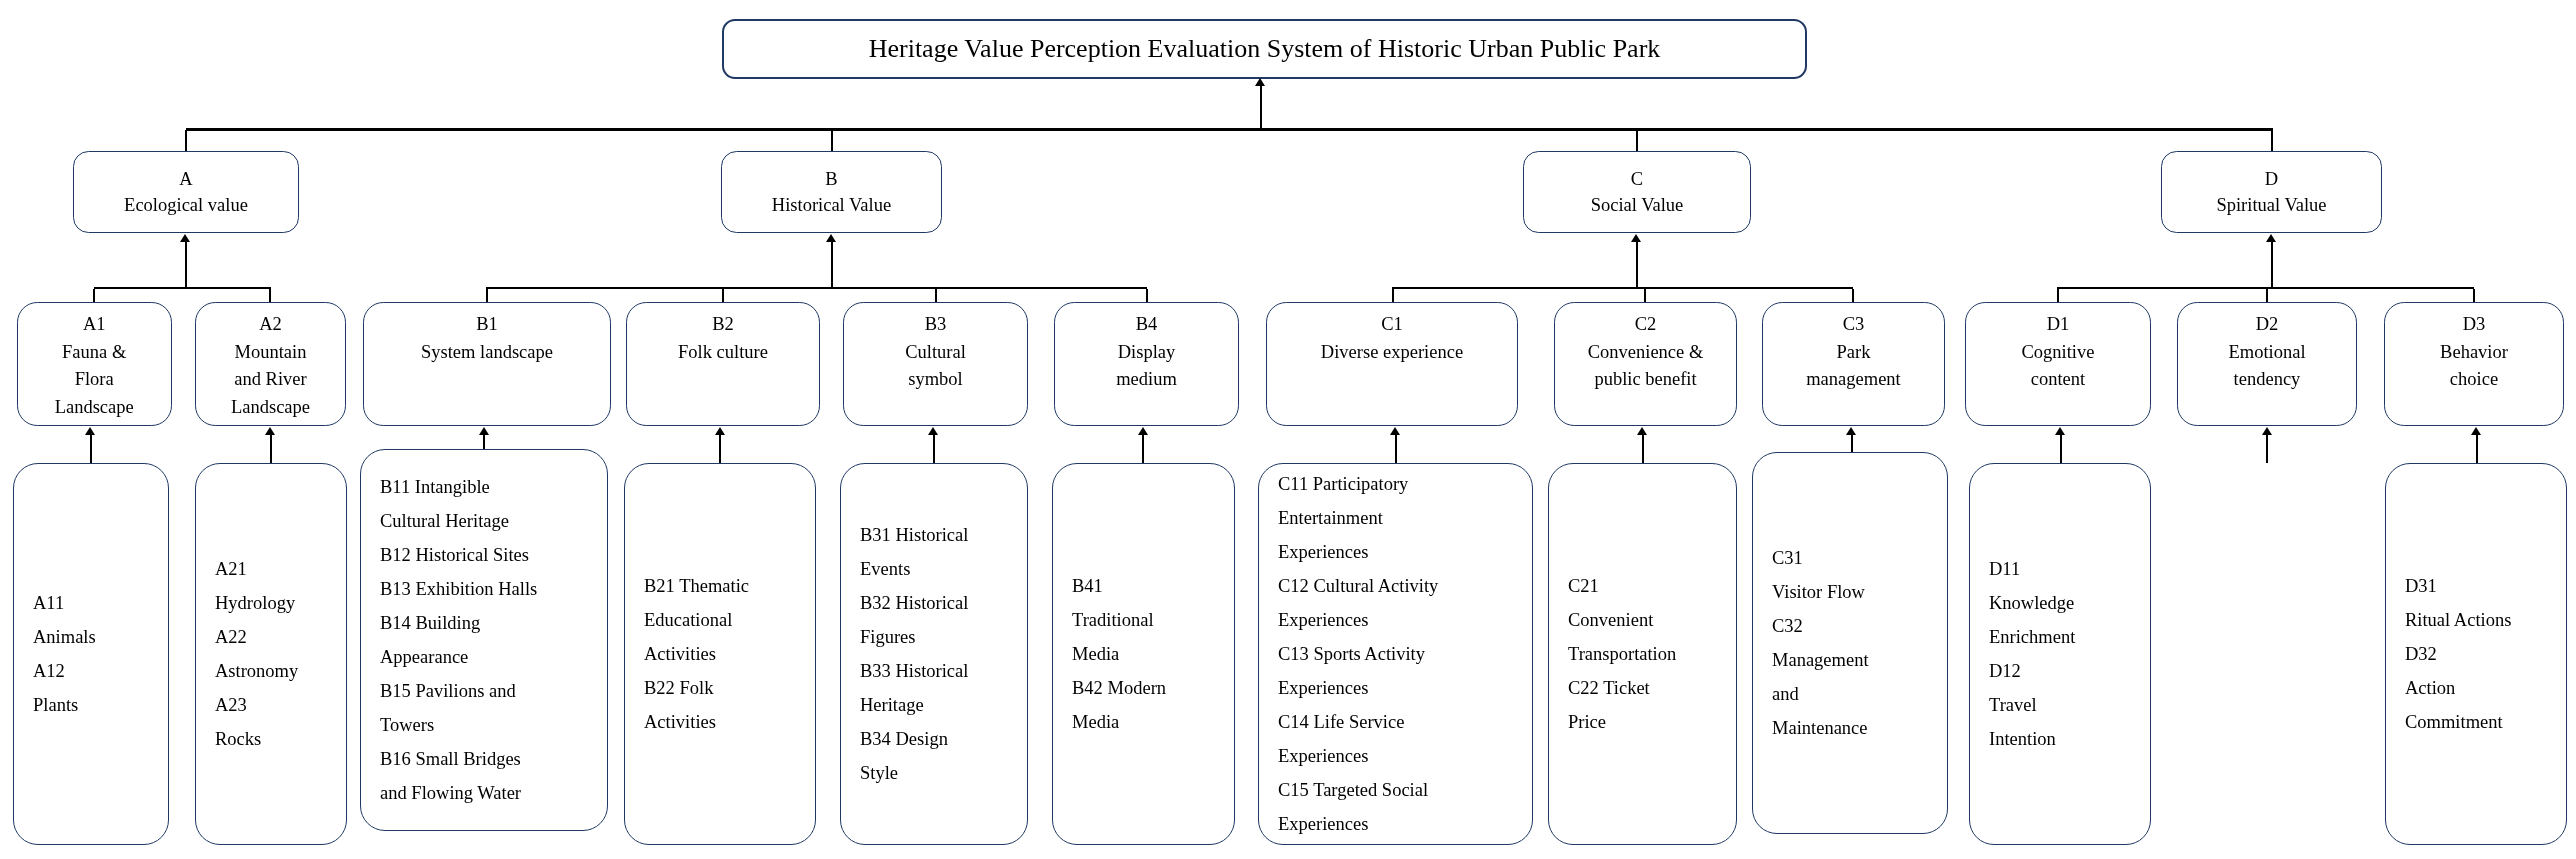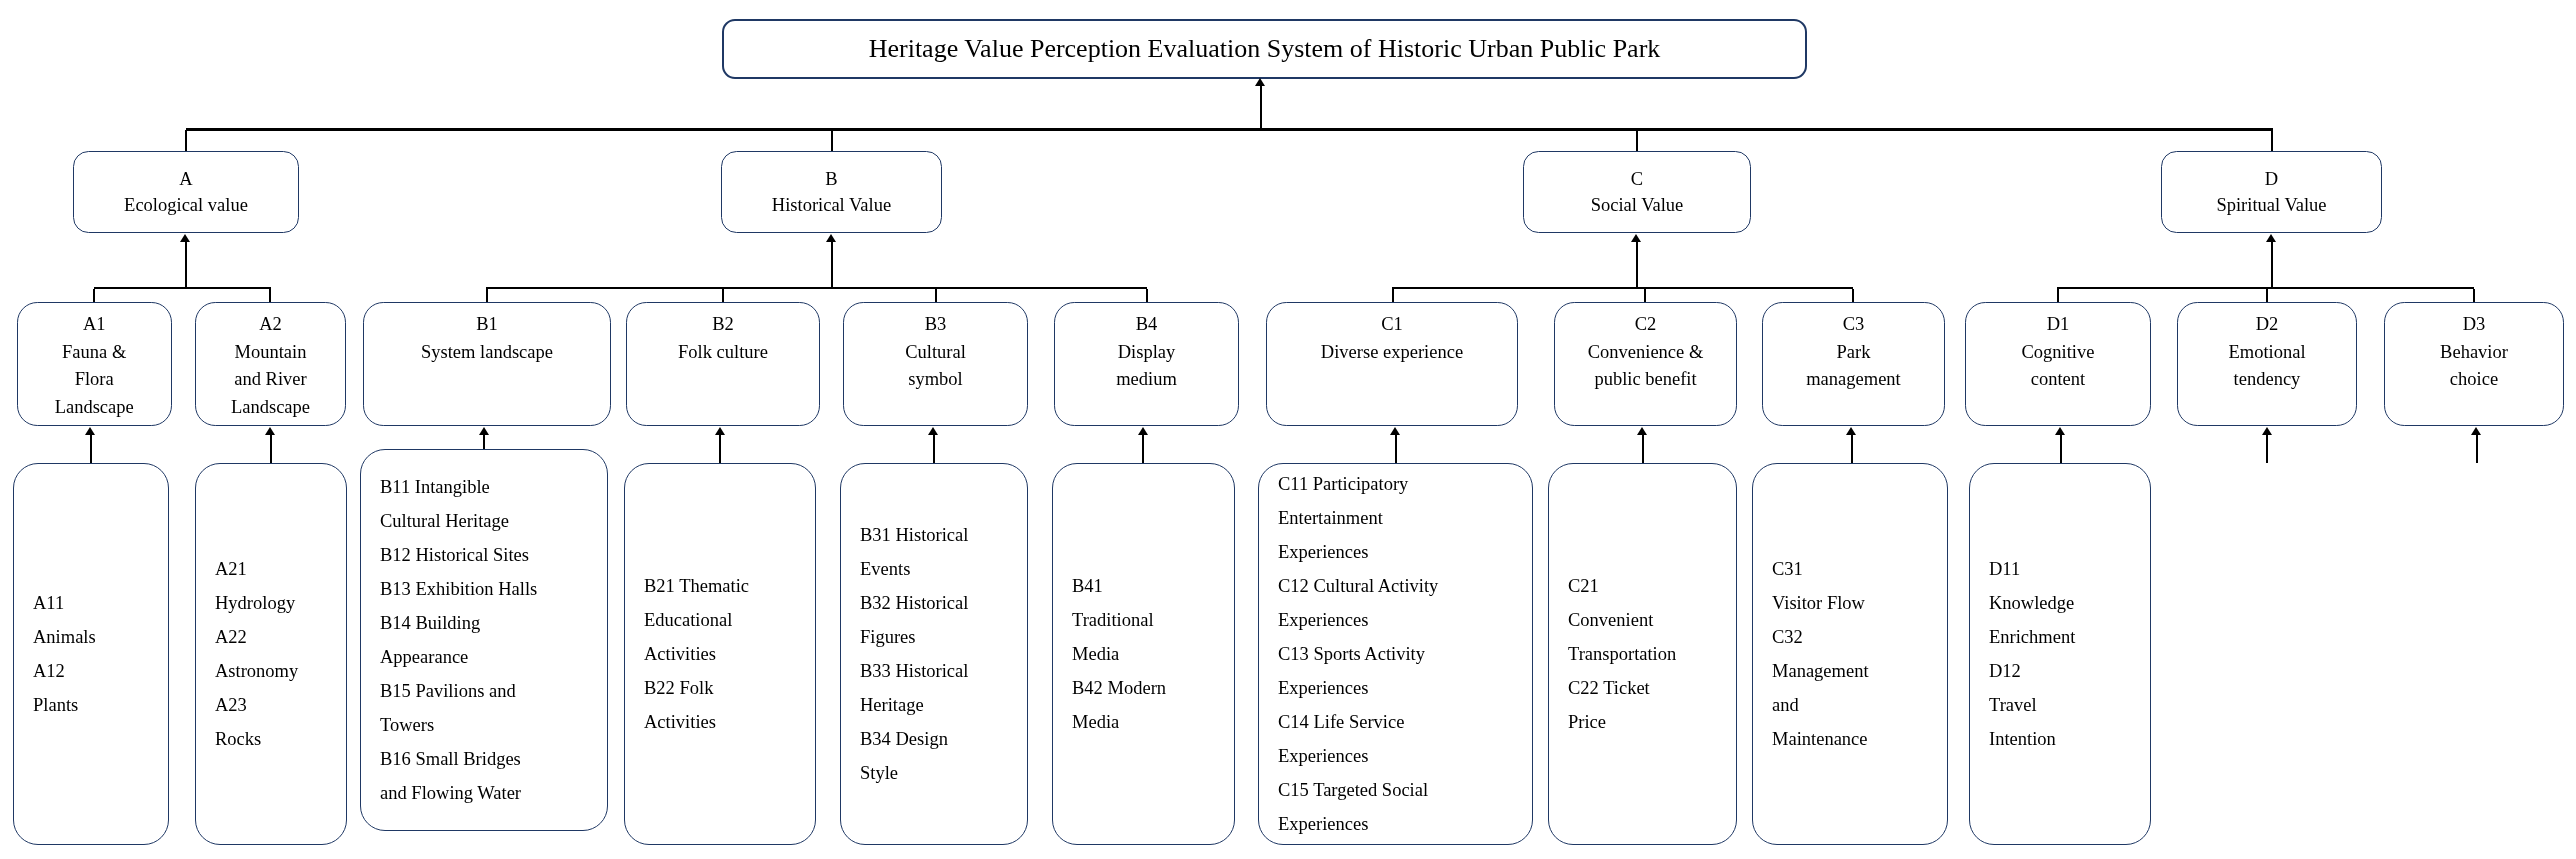--- a/index.html
+++ b/index.html
@@ -264,31 +264,38 @@
 C15 Targeted Social
 Experiences</span>
   </div>
   <div class="node l4" style="left:1548px;top:463px;width:189px;height:382px;">
     <span class="pre">C21
 Convenient
 Transportation
 C22 Ticket
 Price</span>
   </div>
-  <div class="node l4" style="left:1752px;top:463px;width:196px;height:382px;">
+  <div class="node l4" style="left:1752px;top:452px;width:196px;height:382px;">
     <span class="pre">C31
 Visitor Flow
 C32
 Management
 and
 Maintenance</span>
   </div>
   <div class="node l4" style="left:1969px;top:463px;width:182px;height:382px;">
     <span class="pre">D11
 Knowledge
 Enrichment
 D12
 Travel
 Intention</span>
   </div>
+  <div class="node l4" style="left:2385px;top:463px;width:182px;height:382px;">
+    <span class="pre">D31
+Ritual Actions
+D32
+Action
+Commitment</span>
+  </div>
 
 </div>
 
 
 </body></html>

